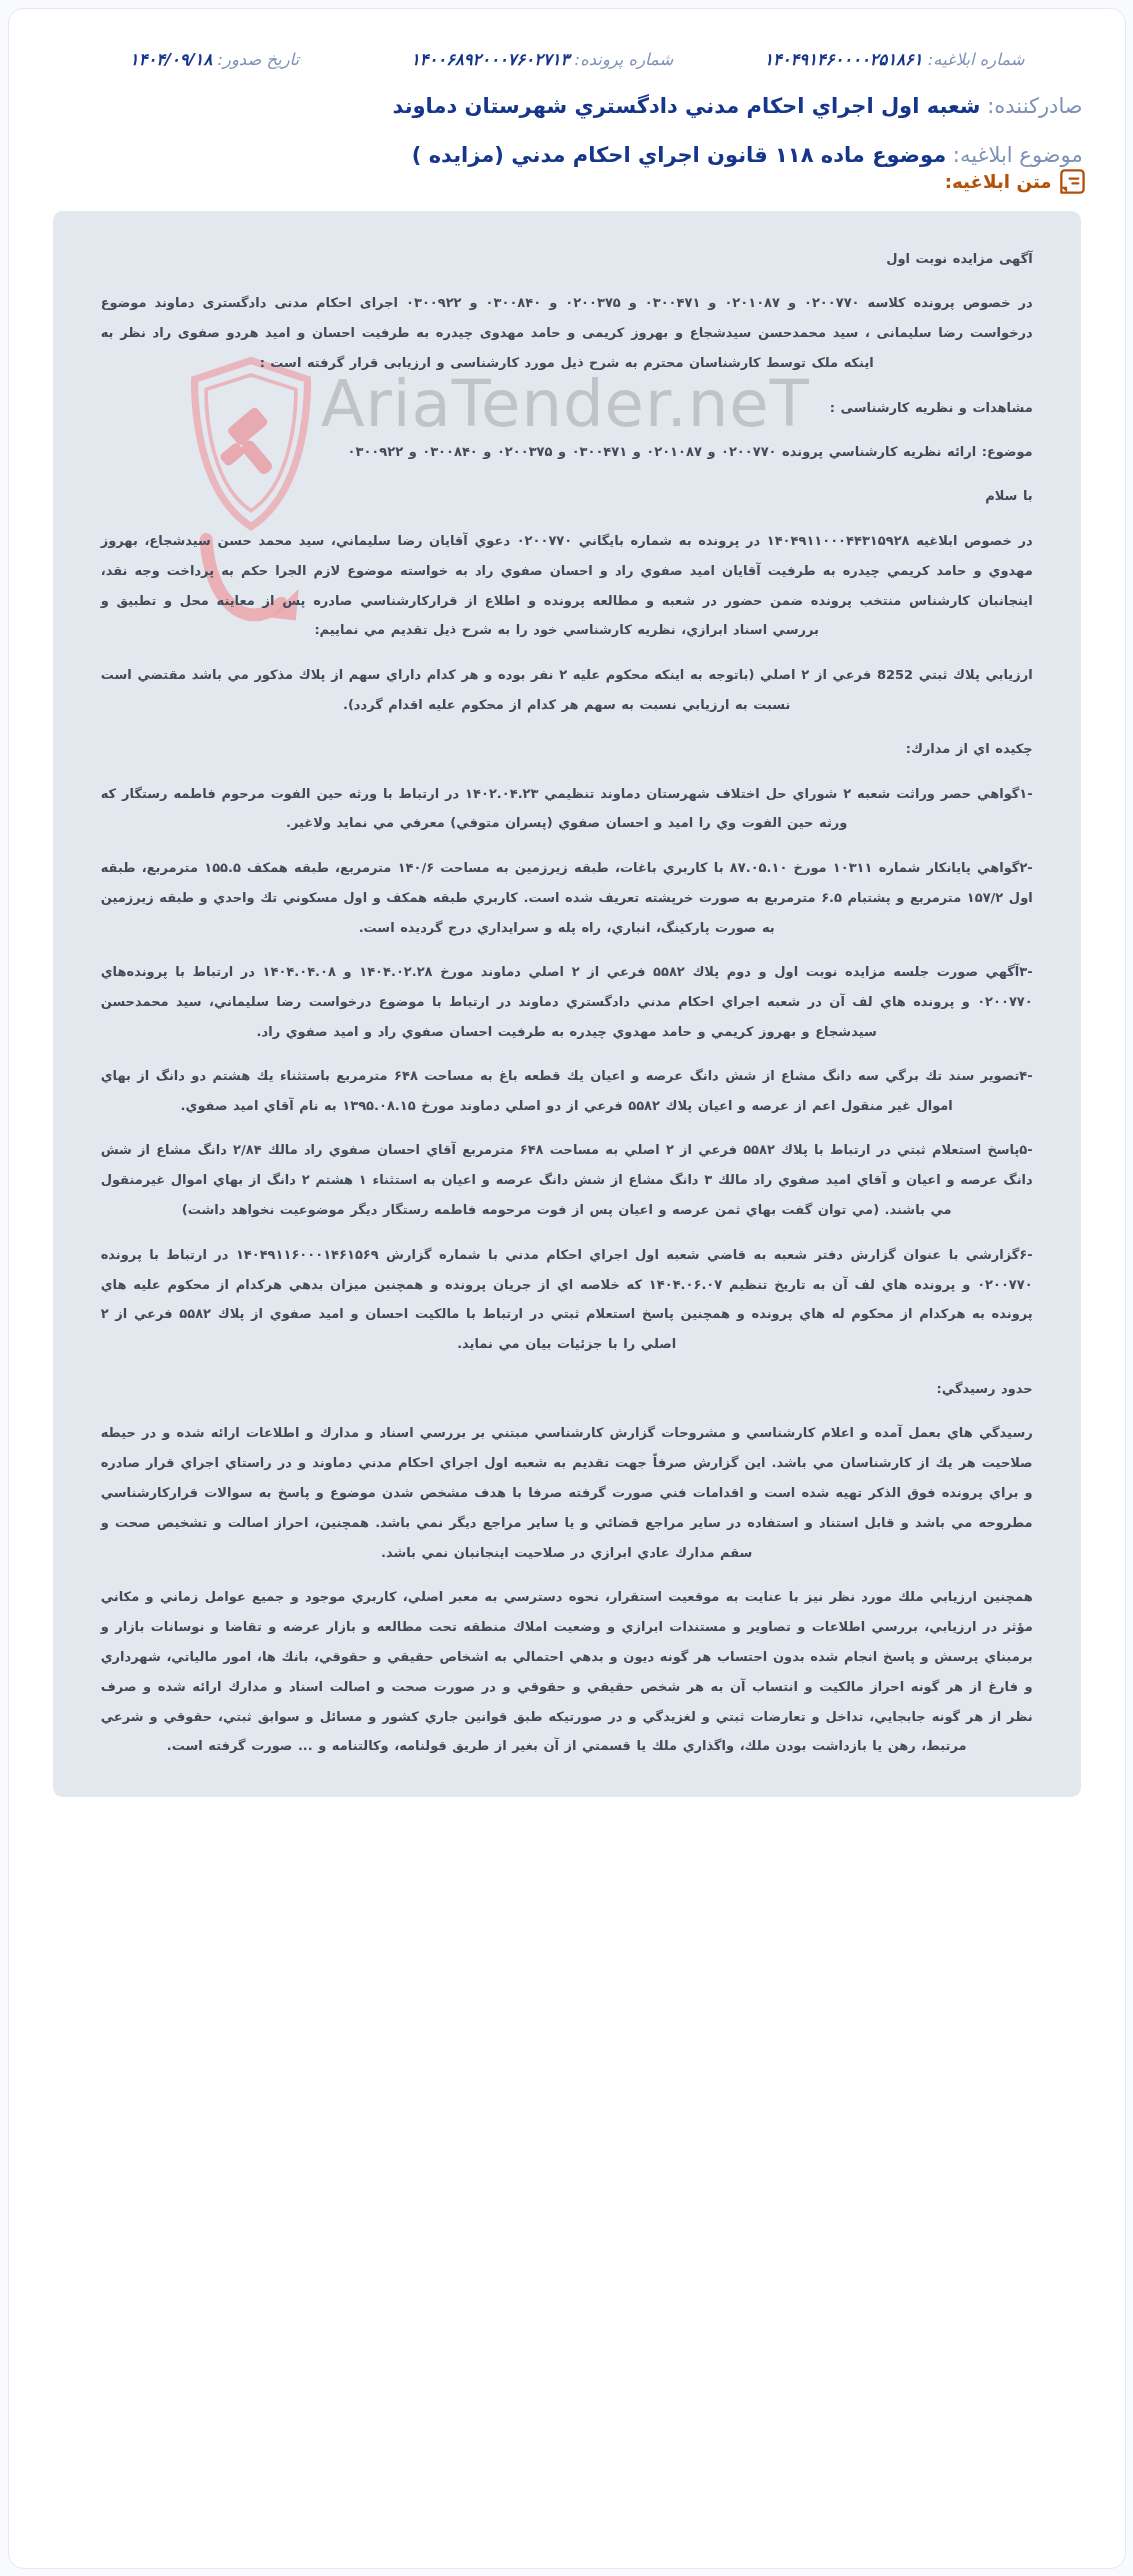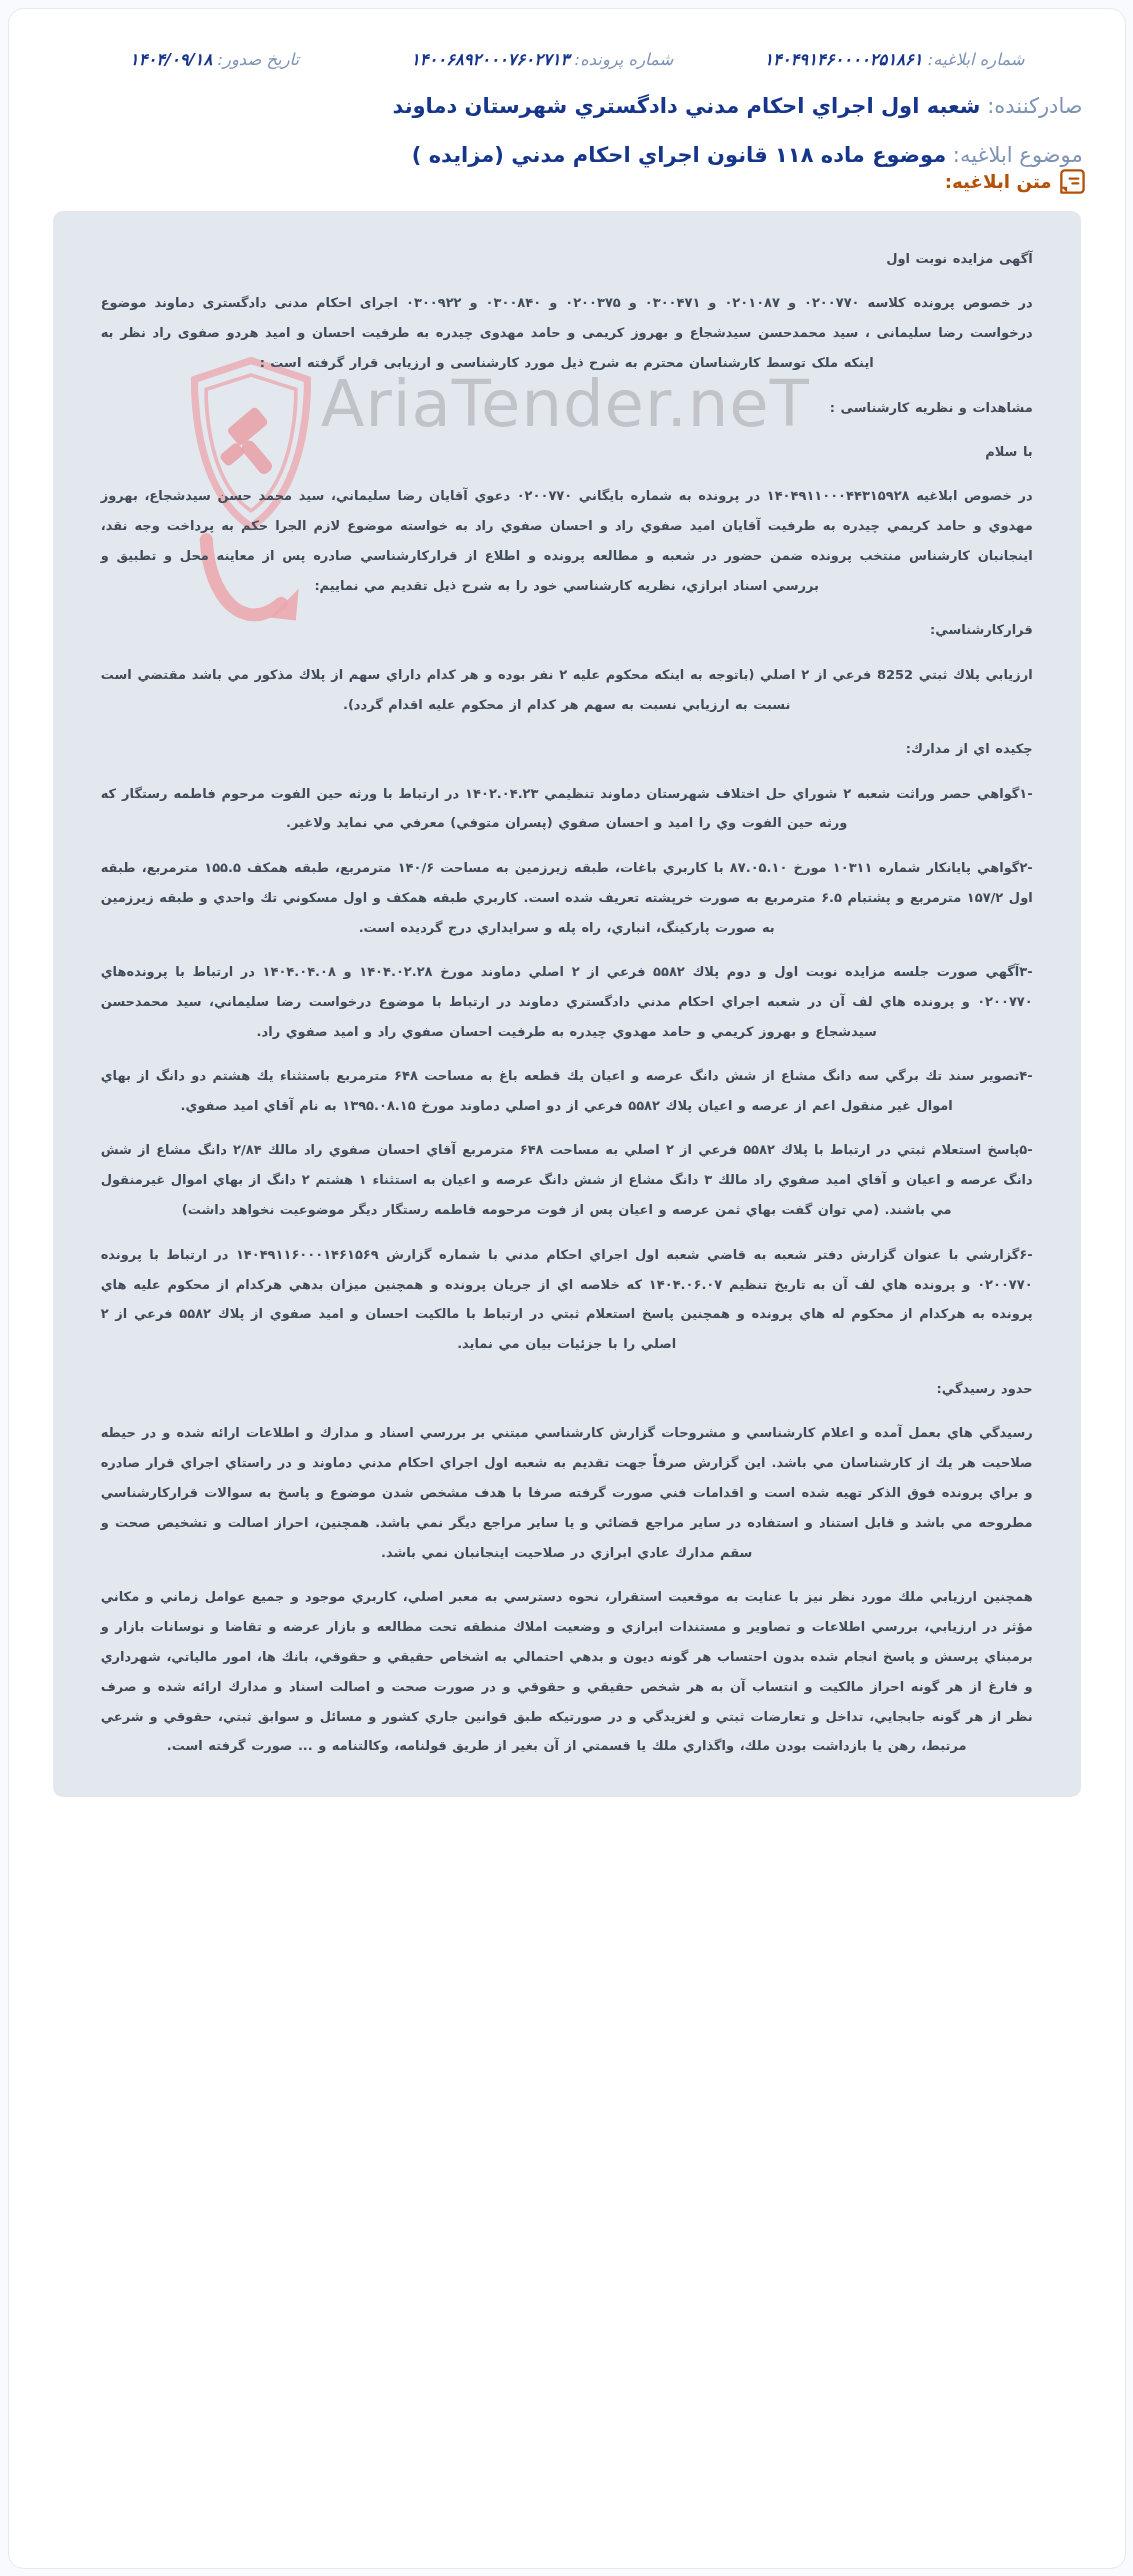--- a/index.html
+++ b/index.html
@@ -116,23 +116,23 @@
         <path d="M58 182 L78 162 L76 184 Z" fill="#eba6ac" fill-opacity="0.85"></path>
       </svg>
     </div>
 
     <div class="wm-text">AriaTender.neT</div>
 
     <div class="content">
         <p class="r">آگهی مزایده نوبت اول</p>
         <p class="j">در خصوص پرونده کلاسه  ۰۲۰۰۷۷۰ و ۰۲۰۱۰۸۷ و ۰۳۰۰۴۷۱ و ۰۲۰۰۳۷۵ و ۰۳۰۰۸۴۰ و ۰۳۰۰۹۲۲ اجرای احکام مدنی دادگستری دماوند موضوع درخواست رضا سلیمانی ، سید محمدحسن سیدشجاع و بهروز کریمی و حامد مهدوی چیدره به طرفیت احسان و امید هردو صفوی راد نظر به اینکه ملک توسط کارشناسان محترم به شرح ذیل مورد کارشناسی و ارزیابی قرار گرفته است :</p>
         <p class="r">مشاهدات و نظریه کارشناسی :</p>
+        <p class="r">موضوع: ارائه نظریه کارشناسي پرونده ۰۲۰۰۷۷۰ و ۰۲۰۱۰۸۷ و ۰۳۰۰۴۷۱ و ۰۲۰۰۳۷۵ و ۰۳۰۰۸۴۰ و ۰۳۰۰۹۲۲</p>
         <p class="r">با سلام</p>
         <p class="j">در خصوص ابلاغیه ۱۴۰۴۹۱۱۰۰۰۴۴۳۱۵۹۲۸ در پرونده به شماره بایگاني ۰۲۰۰۷۷۰ دعوي آقایان رضا سلیماني، سید محمد حسن سیدشجاع، بهروز مهدوي و حامد کریمي چیدره به طرفیت آقایان امید صفوي راد و احسان صفوي راد به خواسته موضوع لازم الجرا حکم به پرداخت وجه نقد، اینجانبان کارشناس منتخب پرونده ضمن حضور در شعبه و مطالعه پرونده و اطلاع از قرارکارشناسي صادره پس از معاینه محل و تطبیق و بررسي اسناد ابرازي، نظریه کارشناسي خود را به شرح ذیل تقدیم مي نماییم:</p>
-        <p class="r">قرارکارشناسي:</p>
         <p class="j">ارزیابي پلاك ثبتي 8252 فرعي از ۲ اصلي (باتوجه به اینکه محکوم علیه ۲ نفر بوده و هر کدام داراي سهم از پلاك مذکور مي باشد مقتضي است نسبت به ارزیابي نسبت به سهم هر کدام از محکوم علیه اقدام گردد).</p>
         <p class="r">چکیده اي از مدارك:</p>
         <p class="j">-۱گواهي حصر وراثت شعبه ۲ شوراي حل اختلاف شهرستان دماوند تنظیمي ۱۴۰۲.۰۴.۲۳ در ارتباط با ورثه حین الفوت مرحوم فاطمه رستگار که ورثه حین الفوت وي را امید و احسان صفوي (پسران متوفي) معرفي مي نماید ولاغیر.</p>
         <p class="j">-۲گواهي پایانکار شماره ۱۰۳۱۱ مورخ ۸۷.۰۵.۱۰ با کاربري باغات، طبقه زیرزمین به مساحت ۱۴۰/۶ مترمربع، طبقه همکف ۱۵۵.۵ مترمربع، طبقه اول ۱۵۷/۲ مترمربع و پشتبام ۶.۵ مترمربع به صورت خرپشته تعریف شده است. کاربري طبقه همکف و اول مسکوني تك واحدي و طبقه زیرزمین به صورت پارکینگ، انباري، راه پله و سرایداري درج گردیده است.</p>
         <p class="j">-۳آگهي صورت جلسه مزایده نوبت اول و دوم پلاك ۵۵۸۲ فرعي از ۲ اصلي دماوند مورخ ۱۴۰۴.۰۲.۲۸ و ۱۴۰۴.۰۴.۰۸ در ارتباط با پرونده‌هاي ۰۲۰۰۷۷۰ و پرونده هاي لف آن در شعبه اجراي احکام مدني دادگستري دماوند در ارتباط با موضوع درخواست رضا سلیماني، سید محمدحسن سیدشجاع و بهروز کریمي و حامد مهدوي چیدره به طرفیت احسان صفوي راد و امید صفوي راد.</p>
         <p class="j">-۴تصویر سند تك برگي سه دانگ مشاع از شش دانگ عرصه و اعیان یك قطعه باغ به مساحت ۶۴۸ مترمربع باستثناء یك هشتم دو دانگ از بهاي اموال غیر منقول اعم از عرصه و اعیان پلاك ۵۵۸۲ فرعي از دو اصلي دماوند مورخ ۱۳۹۵.۰۸.۱۵ به نام آقاي امید صفوي.</p>
         <p class="j">-۵پاسخ استعلام ثبتي در ارتباط با پلاك ۵۵۸۲ فرعي از ۲ اصلي به مساحت ۶۴۸ مترمربع آقاي احسان صفوي راد مالك ۲/۸۴ دانگ مشاع از شش دانگ عرصه و اعیان و آقاي امید صفوي راد مالك ۳ دانگ مشاع از شش دانگ عرصه و اعیان به استثناء ۱ هشتم ۲ دانگ از بهاي اموال غیرمنقول مي باشند. (مي توان گفت بهاي ثمن عرصه و اعیان پس از فوت مرحومه فاطمه رستگار دیگر موضوعیت نخواهد داشت)</p>
         <p class="j">-۶گزارشي با عنوان گزارش دفتر شعبه به قاضي شعبه اول اجراي احکام مدني با شماره گزارش ۱۴۰۴۹۱۱۶۰۰۰۱۴۶۱۵۶۹ در ارتباط با پرونده ۰۲۰۰۷۷۰ و پرونده هاي لف آن به تاریخ تنظیم ۱۴۰۴.۰۶.۰۷ که خلاصه اي از جریان پرونده و همچنین میزان بدهي هرکدام از محکوم علیه هاي پرونده به هرکدام از محکوم له هاي پرونده و همچنین پاسخ استعلام ثبتي در ارتباط با مالکیت احسان و امید صفوي از پلاك ۵۵۸۲ فرعي از ۲ اصلي را با جزئیات بیان مي نماید.</p>
         <p class="r">حدود رسیدگي:</p>
         <p class="j">رسیدگي هاي بعمل آمده و اعلام کارشناسي و مشروحات گزارش کارشناسي مبتني بر بررسي اسناد و مدارك و اطلاعات ارائه شده و در حیطه صلاحیت هر یك از کارشناسان مي باشد. این گزارش صرفاً جهت تقدیم به شعبه اول اجراي احکام مدني دماوند و در راستاي اجراي قرار صادره و براي پرونده فوق الذکر تهیه شده است و اقدامات فني صورت گرفته صرفا با هدف مشخص شدن موضوع و پاسخ به سوالات قرارکارشناسي مطروحه مي باشد و قابل استناد و استفاده در سایر مراجع قضائي و یا سایر مراجع دیگر نمي باشد. همچنین، احراز اصالت و تشخیص صحت و سقم مدارك عادي ابرازي در صلاحیت اینجانبان نمي باشد.</p>

